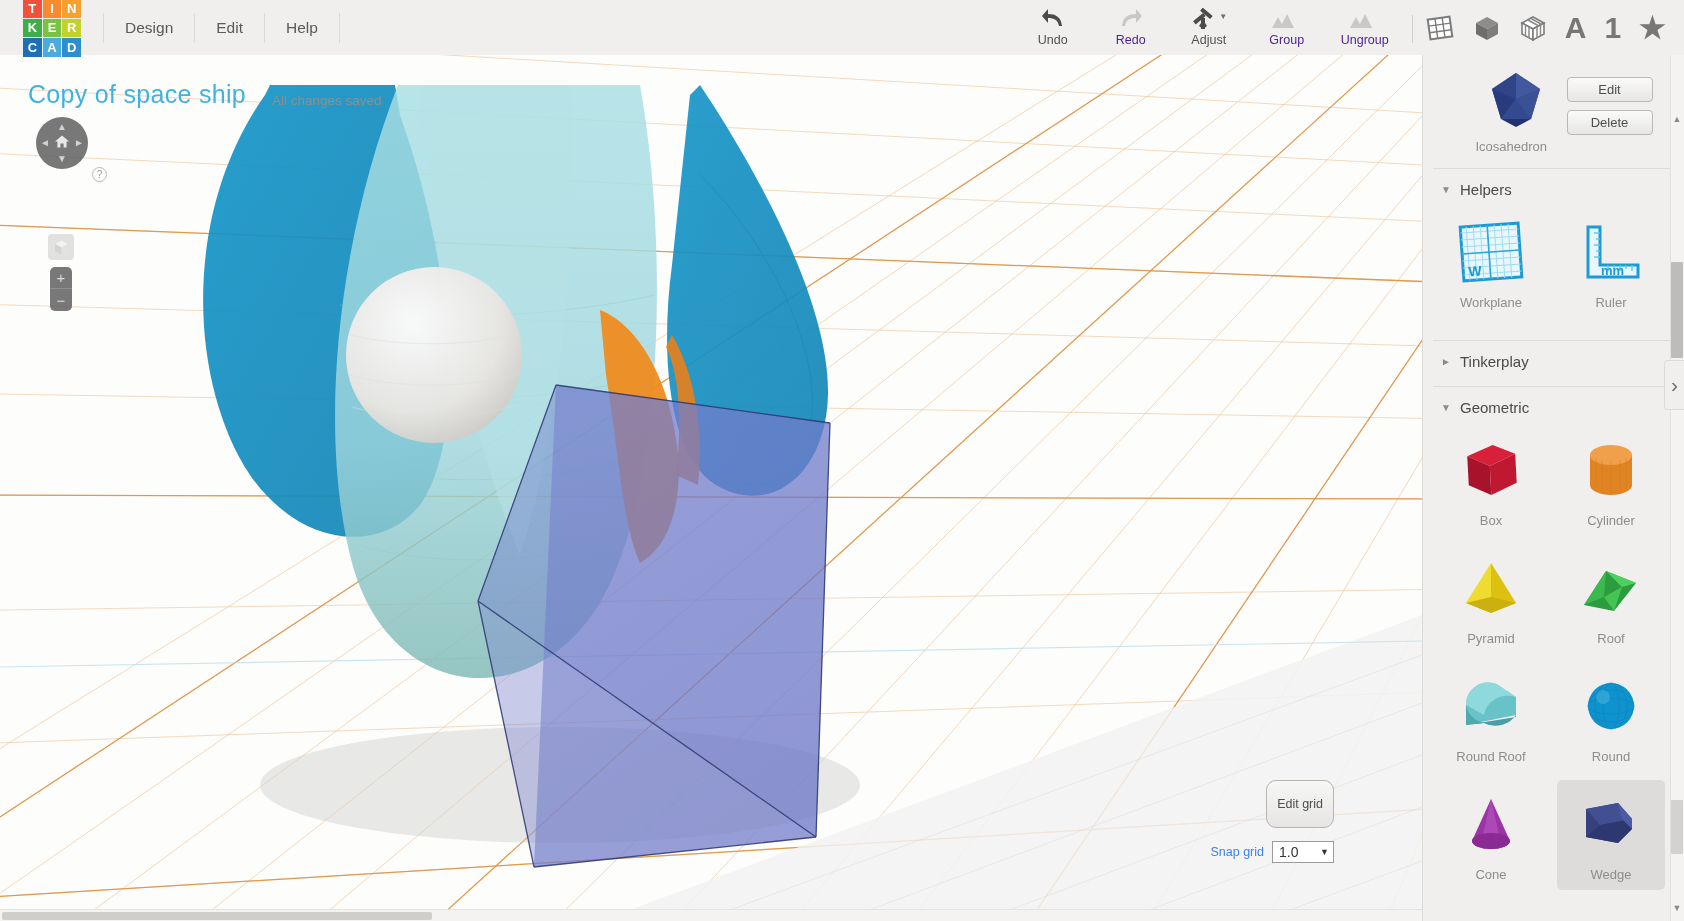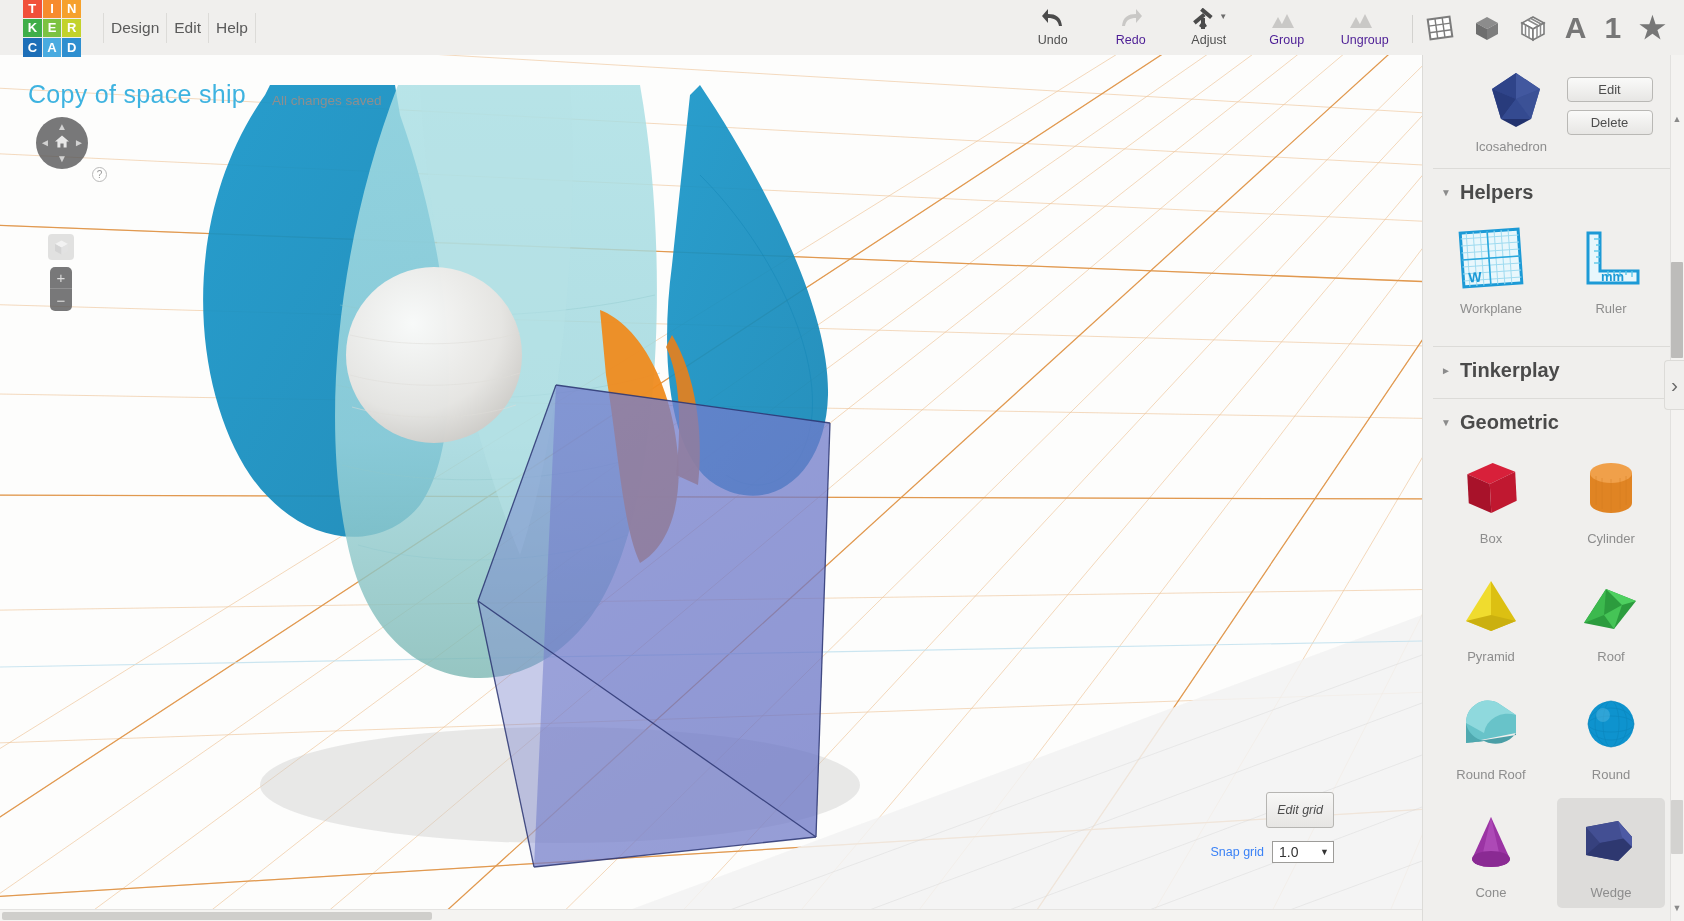--- a/index.html
+++ b/index.html
@@ -29,21 +29,21 @@
     flex: 0 0 auto;
   }
   #logo div {
     display: flex; align-items: center; justify-content: center;
     color: #fff; font-weight: bold; font-size: 13px;
     font-family: "Liberation Sans", sans-serif;
     line-height: 1;
   }
   .menu-group { display: flex; align-items: center; margin-left: 22px; height: 30px; }
   .menu-item {
-    padding: 0 7px; height: 30px; line-height: 30px;
+    padding: 0 21px; height: 30px; line-height: 30px;
     color: #5a5a5a; font-size: 15.5px;
     border-right: 1px solid #dcdbd8;
     cursor: pointer;
   }
   .menu-item:first-child { border-left: 1px solid #dcdbd8; }
 
   #tool-group { display: flex; align-items: flex-end; margin-left: auto; height: 55px; }
   .tool-btn {
     width: 78px; height: 55px;
     display: flex; flex-direction: column; align-items: center; justify-content: flex-end;
@@ -103,23 +103,23 @@
   }
   #zoomstack div {
     height:22px; display:flex; align-items:center; justify-content:center;
     color:#ddd; font-size:15px; cursor:pointer;
   }
   #zoomstack div:first-child { border-bottom: 1px solid rgba(255,255,255,.18); }
 
   
   #editgrid {
     position:absolute; right: 88px; bottom: 93px; z-index: 16;
-    padding: 10px 10px; font-size: 12.5px; color:#4d4d4d;
+    padding: 16px 10px; font-size: 12.5px; color:#4d4d4d;
     background: linear-gradient(#f7f7f6,#e6e5e3);
-    border: 1px solid #b6b5b2; border-radius: 3px; cursor: pointer; font-style: italic;
+    border: 1px solid #b6b5b2; border-radius: 10px; cursor: pointer;
   }
   #snaprow {
     position:absolute; right: 88px; bottom: 58px; z-index: 16;
     display:flex; align-items:center; gap: 8px;
   }
   #snaplabel { font-size: 12.5px; color:#3b82f6; }
   #snapsel {
     width: 62px; height: 22px; border:1px solid #9d9c99; background:#fff;
     display:flex; align-items:center; justify-content:space-between;
     padding: 0 4px 0 6px; font-size: 14px; color:#333; cursor:pointer;
@@ -151,21 +151,21 @@
     border:1px solid #b9b8b5; border-radius:4px; cursor:pointer;
     display:flex; align-items:center; justify-content:center;
   }
   .divider { height:1px; background:#dcdbd8; margin: 6px 10px 0 10px; }
 
   .sect-head {
     display:flex; align-items:center; gap:9px;
     padding: 12px 0 10px 18px; cursor:pointer;
   }
   .sect-head .tri { font-size: 10px; color:#8b8b8b; width:10px; }
-  .sect-head .stxt { font-size: 20px; color:#4a4a4a; font-weight: bold; }
+  .sect-head .stxt { font-size: 15px; color:#4a4a4a; font-weight: normal; }
 
   .shelf { display:flex; flex-wrap:wrap; padding: 0 8px 8px 8px; }
   .shape-cell {
     width: 108px; padding: 6px 0 8px 0; margin: 0 6px 8px 6px;
     display:flex; flex-direction:column; align-items:center;
     border-radius: 5px; cursor:pointer;
   }
   .shape-cell.active { background:#dddcda; }
   .shape-cell .slabel { font-size: 13px; color:#8d8d8d; margin-top: 5px; text-align: center; }
   .shape-art { height: 76px; display:flex; align-items:center; justify-content:center; }

